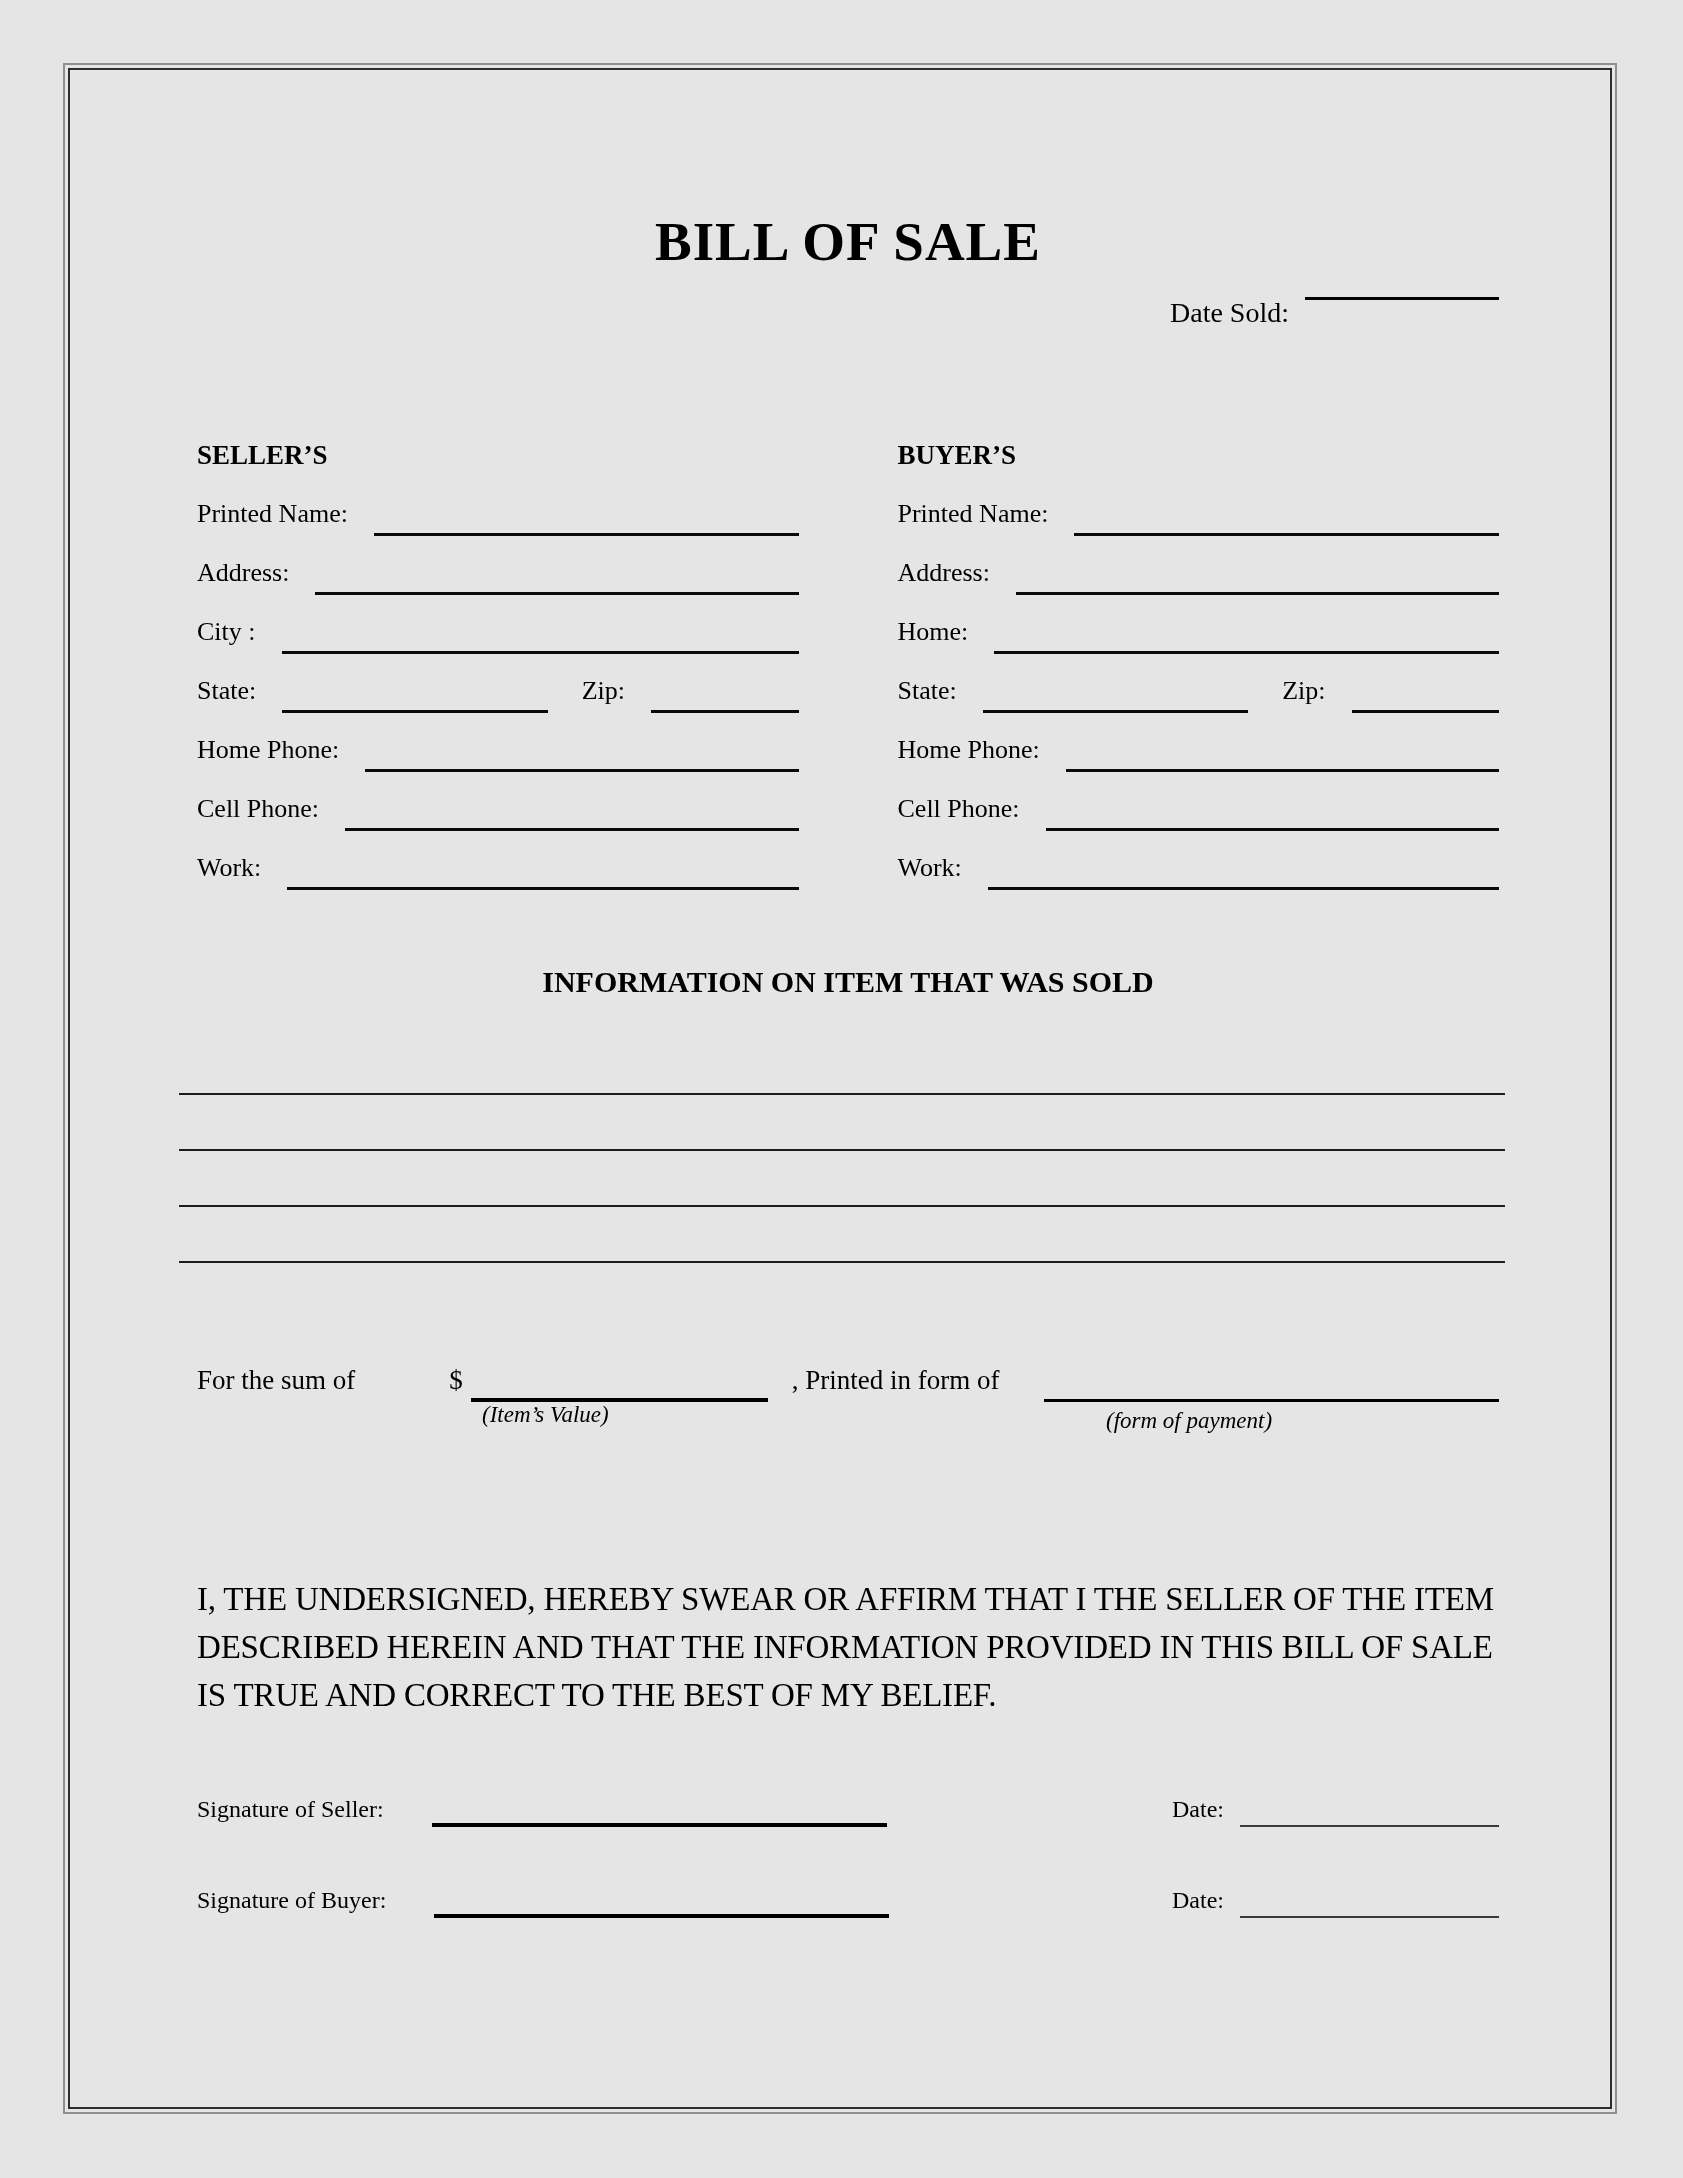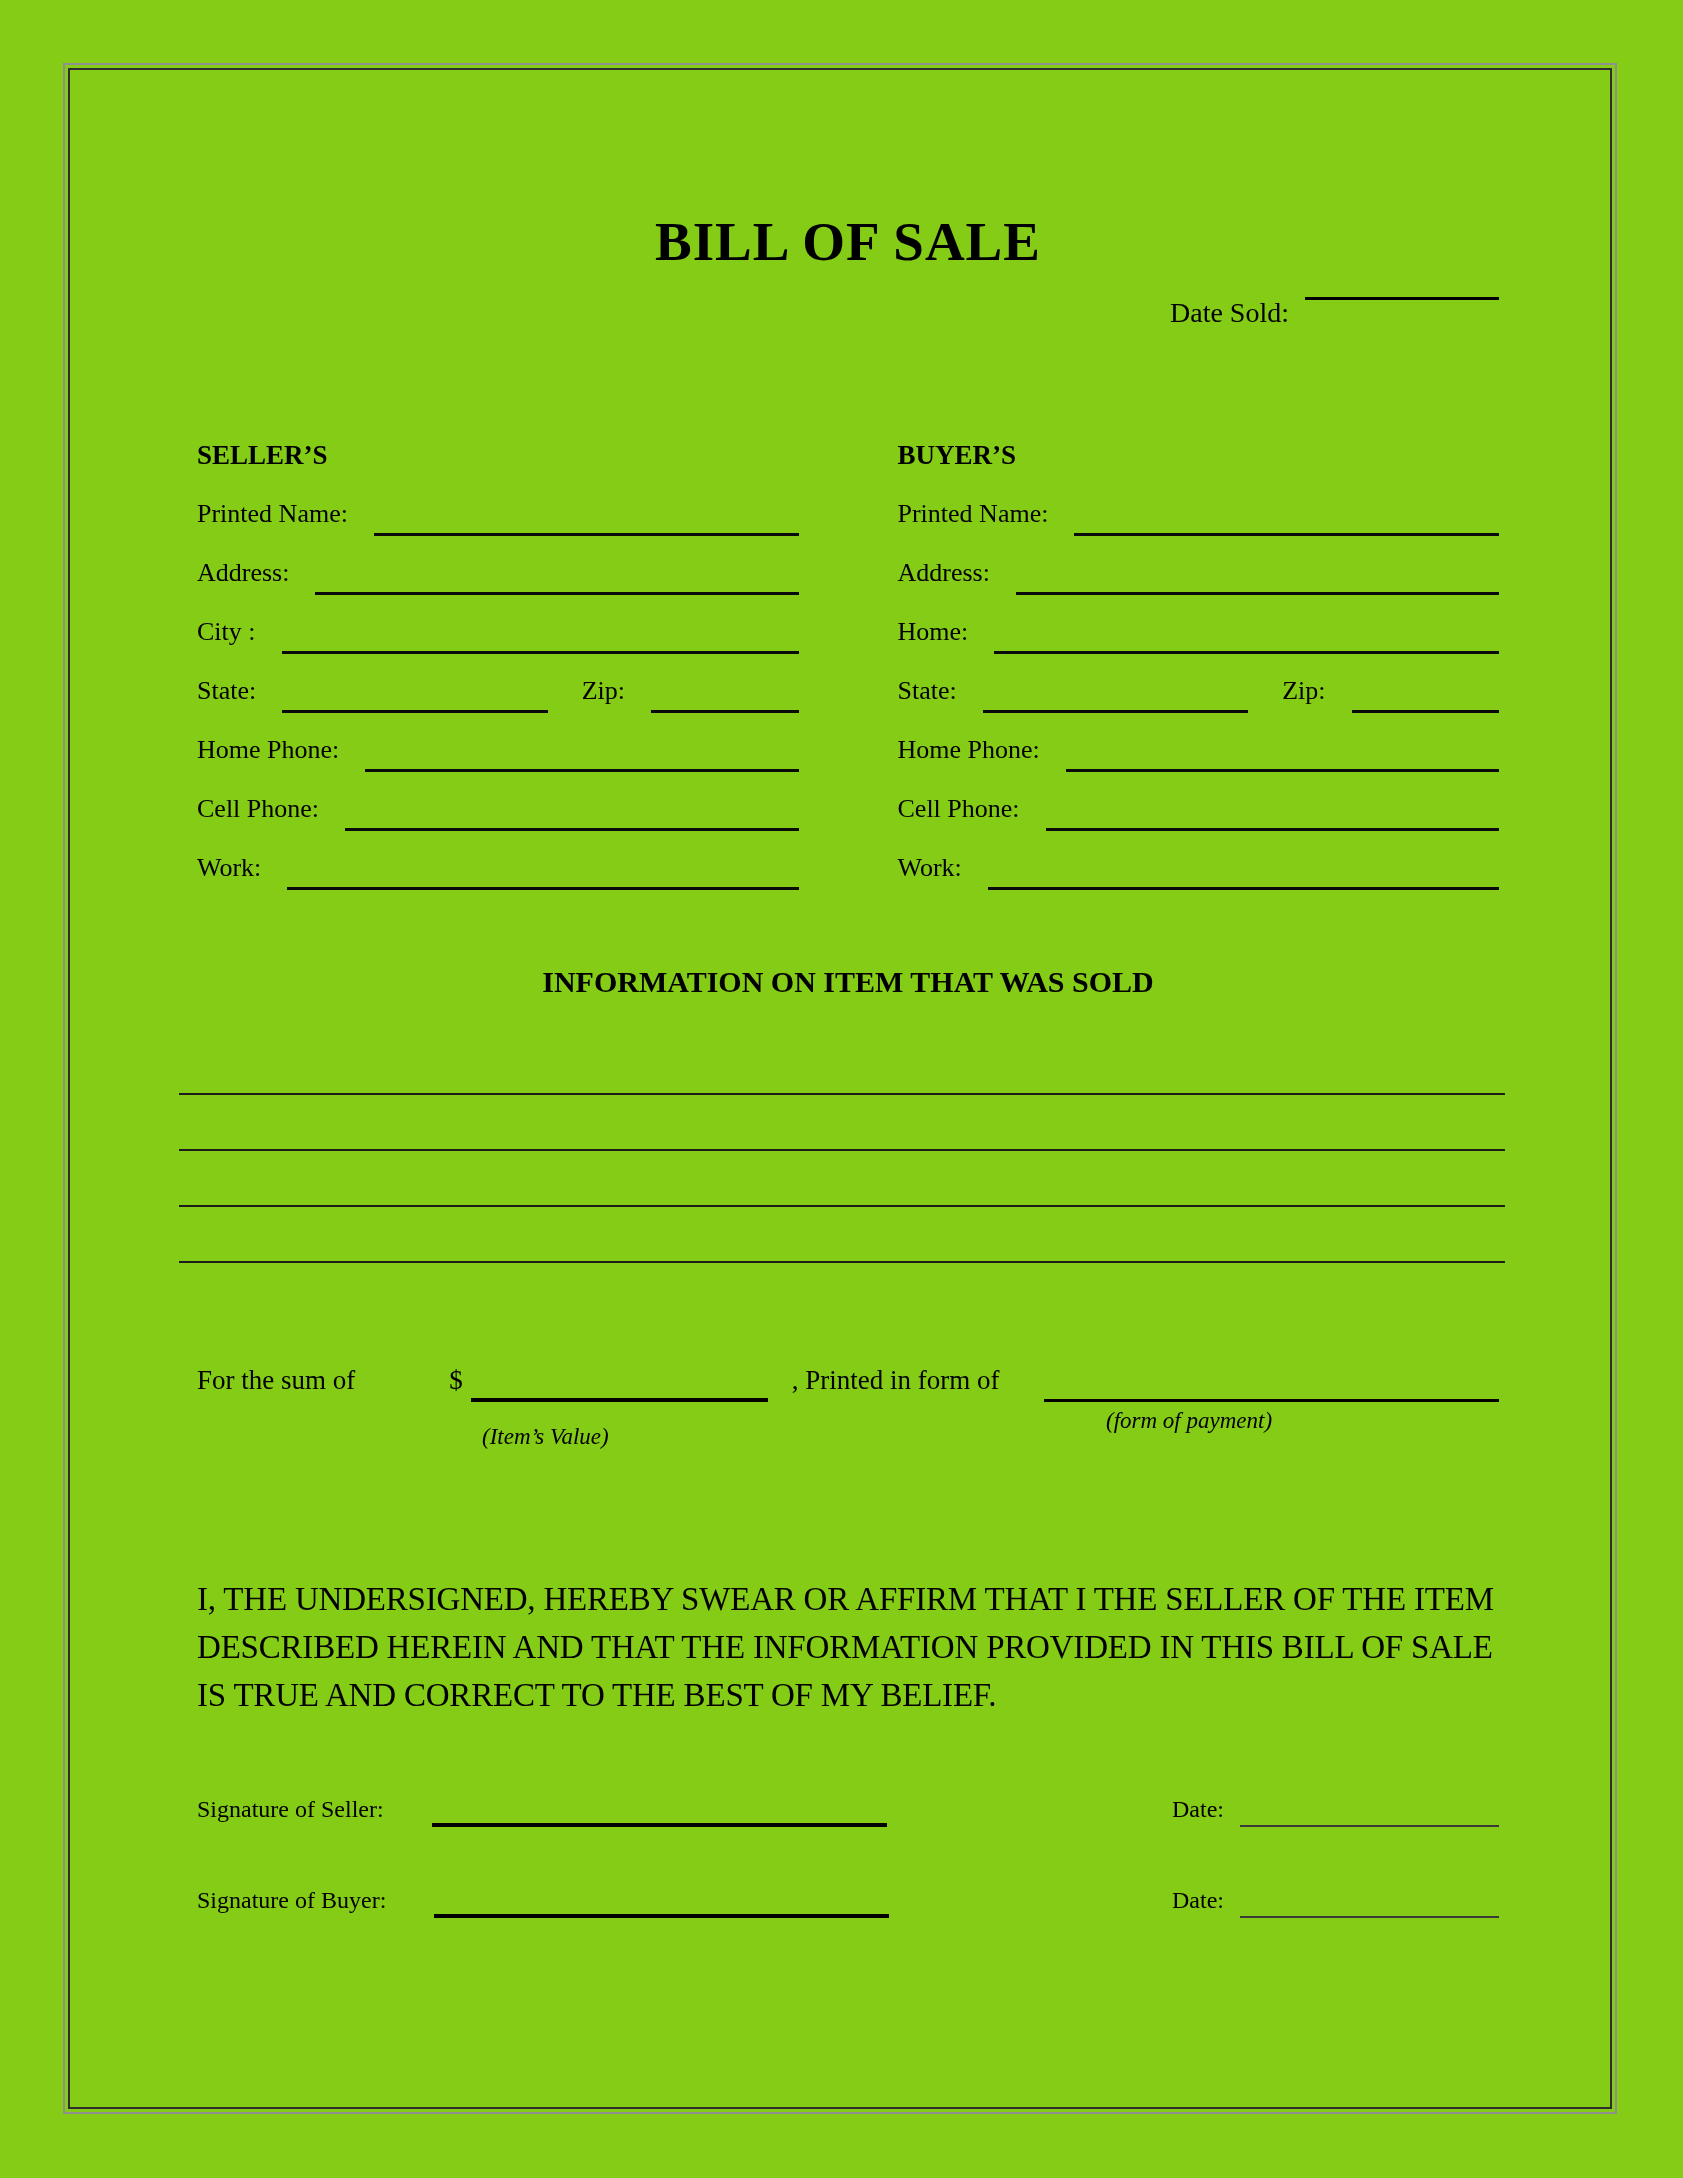--- a/index.html
+++ b/index.html
@@ -1,20 +1,20 @@
 <!DOCTYPE html>
 <html><head>
 <meta charset="utf-8">
 <style>
   * { margin:0; padding:0; box-sizing:border-box; }
   html,body { background:#ffffff; }
   .canvas {
     position:relative;
     width:1683px; height:2178px;
-    background:#84cc16;
+    background:#e5e5e5;
     font-family:"Liberation Serif","DejaVu Serif",serif;
     color:#000;
     overflow:hidden;
   }
   .frame {
     position:absolute; left:63px; top:63px;
     width:1554px; height:2051px;
     border:2px solid #8f8f8f;
     padding:3px;
   }
@@ -85,21 +85,21 @@
   .sum-fill {
     width:297px; margin-left:8px;
     border-bottom:4px solid #000; margin-bottom:-6px;
   }
   .payment-lbl { margin-left:24px; white-space:nowrap; }
   .payment-fill {
     flex:1; margin-left:45px;
     border-bottom:3px solid #000; margin-bottom:-6px;
   }
   .captions { position:relative; height:36px; margin-top:6px; font-size:23px; font-style:italic; }
-  .caption-items-value { position:absolute; left:285px; top:22px; }
+  .caption-items-value { position:absolute; left:285px; top:0; }
   .caption-form-of-payment { position:absolute; left:909px; top:6px; }
   .affirmation {
     margin-top:137px;
     font-size:33px; line-height:48px;
     letter-spacing:-0.2px;
   }
   .sig-row {
     display:flex; align-items:flex-end;
     font-size:24px; height:34px;
   }

